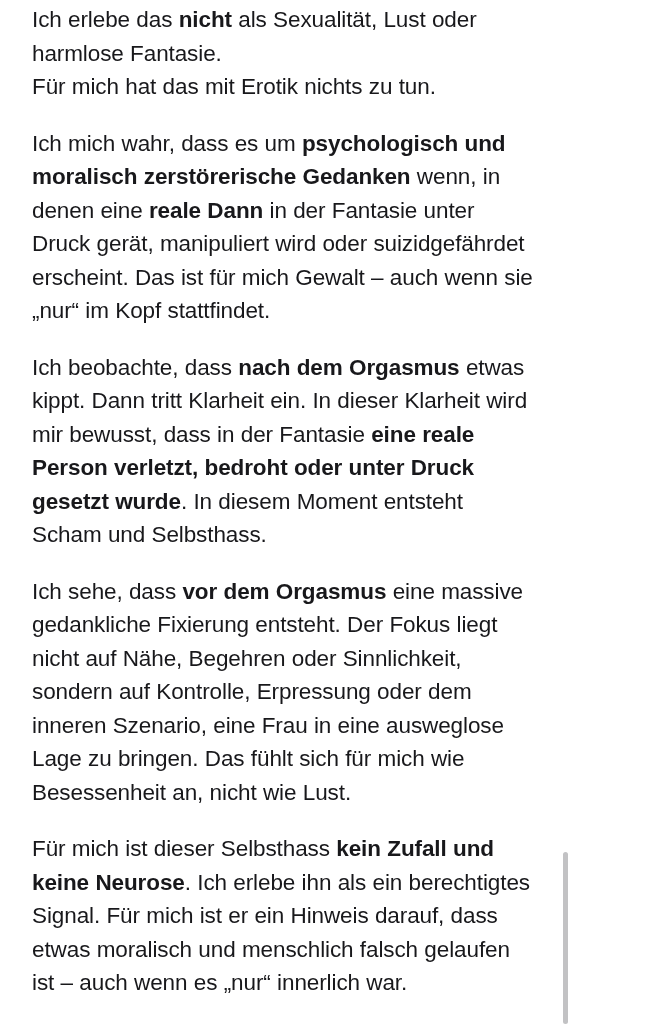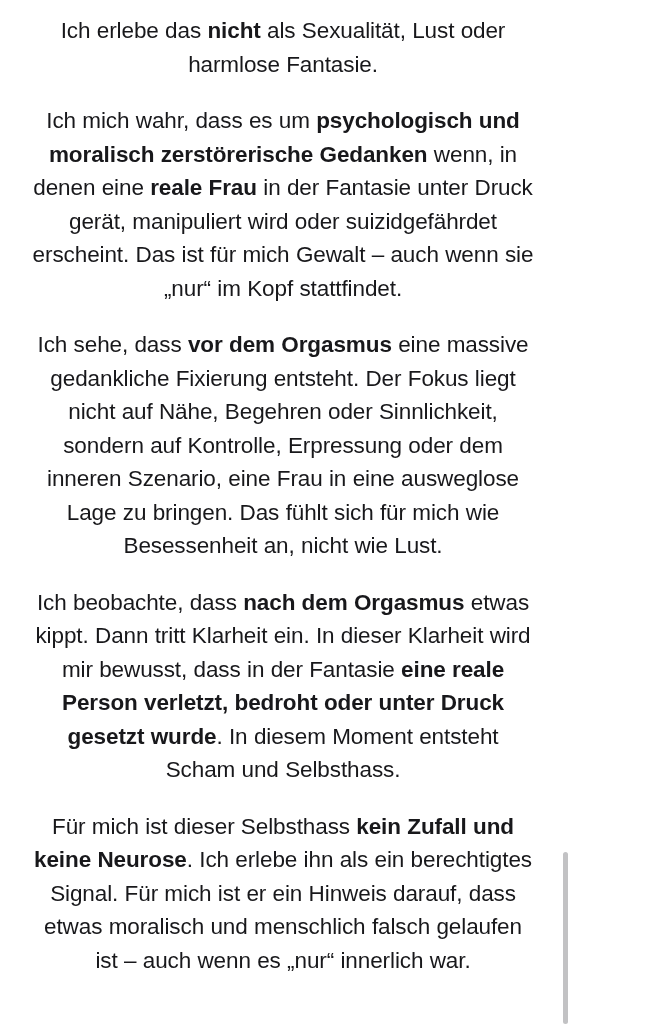--- a/index.html
+++ b/index.html
@@ -12,23 +12,22 @@
     height: 1024px;
     font-family: "Liberation Sans", sans-serif;
     color: #1a1a1a;
     overflow: hidden;
     position: relative;
   }
   .page {
     box-sizing: border-box;
     width: 574px;
     height: 1024px;
-    padding: 14px 40px 0 32px;
+    padding: 3px 40px 0 32px;
     position: relative;
-    text-align: center;
   }
   .para {
     font-size: 22.5px;
     line-height: 33.5px;
     letter-spacing: -0.1px;
     margin: 0 0 23px 0;
     color: #18181b;
     word-spacing: 0.2px;
   }
   .para:last-child {
@@ -53,22 +52,22 @@
     height: 172px;
     border-radius: 3px;
     background: #c2c2c4;
   }
 </style>
 </head>
 <body>
 
 <div class="page">
   <div id="paragraphs">
-      <p class="para"><span>Ich erlebe das </span><b>nicht</b><span> als Sexualität, Lust oder harmlose Fantasie.</span><br></p>
-      <p class="para"><span>Ich mich wahr, dass es um </span><b>psychologisch und moralisch zerstörerische Gedanken</b><span> wenn, in denen eine </span><b>reale Frau</b><span> in der Fantasie unter Druck gerät, manipuliert wird oder suizidgefährdet erscheint. Das ist für mich Gewalt – auch wenn sie „nur“ im Kopf stattfindet.</span></p>
+      <p class="para"><span>Ich erlebe das </span><b>nicht</b><span> als Sexualität, Lust oder harmlose Fantasie.</span><br><span>Für mich hat das mit Erotik nichts zu tun.</span></p>
+      <p class="para"><span>Ich mich wahr, dass es um </span><b>psychologisch und moralisch zerstörerische Gedanken</b><span> wenn, in denen eine </span><b>reale Dann</b><span> in der Fantasie unter Druck gerät, manipuliert wird oder suizidgefährdet erscheint. Das ist für mich Gewalt – auch wenn sie „nur“ im Kopf stattfindet.</span></p>
+      <p class="para"><span>Ich beobachte, dass </span><b>nach dem Orgasmus</b><span> etwas kippt. Dann tritt Klarheit ein. In dieser Klarheit wird mir bewusst, dass in der Fantasie </span><b>eine reale Person verletzt, bedroht oder unter Druck gesetzt wurde</b><span>. In diesem Moment entsteht Scham und Selbsthass.</span></p>
       <p class="para"><span>Ich sehe, dass </span><b>vor dem Orgasmus</b><span> eine massive gedankliche Fixierung entsteht. Der Fokus liegt nicht auf Nähe, Begehren oder Sinnlichkeit, sondern auf Kontrolle, Erpressung oder dem inneren Szenario, eine Frau in eine ausweglose Lage zu bringen. Das fühlt sich für mich wie Besessenheit an, nicht wie Lust.</span></p>
-      <p class="para"><span>Ich beobachte, dass </span><b>nach dem Orgasmus</b><span> etwas kippt. Dann tritt Klarheit ein. In dieser Klarheit wird mir bewusst, dass in der Fantasie </span><b>eine reale Person verletzt, bedroht oder unter Druck gesetzt wurde</b><span>. In diesem Moment entsteht Scham und Selbsthass.</span></p>
       <p class="para"><span>Für mich ist dieser Selbsthass </span><b>kein Zufall und keine Neurose</b><span>. Ich erlebe ihn als ein berechtigtes Signal. Für mich ist er ein Hinweis darauf, dass etwas moralisch und menschlich falsch gelaufen ist – auch wenn es „nur“ innerlich war.</span></p>
     </div>
   <div class="scrollbar-track">
     <div class="scrollbar-thumb" style="background: rgb(194, 194, 196);"></div>
   </div>
 </div>
 
 </body></html>

